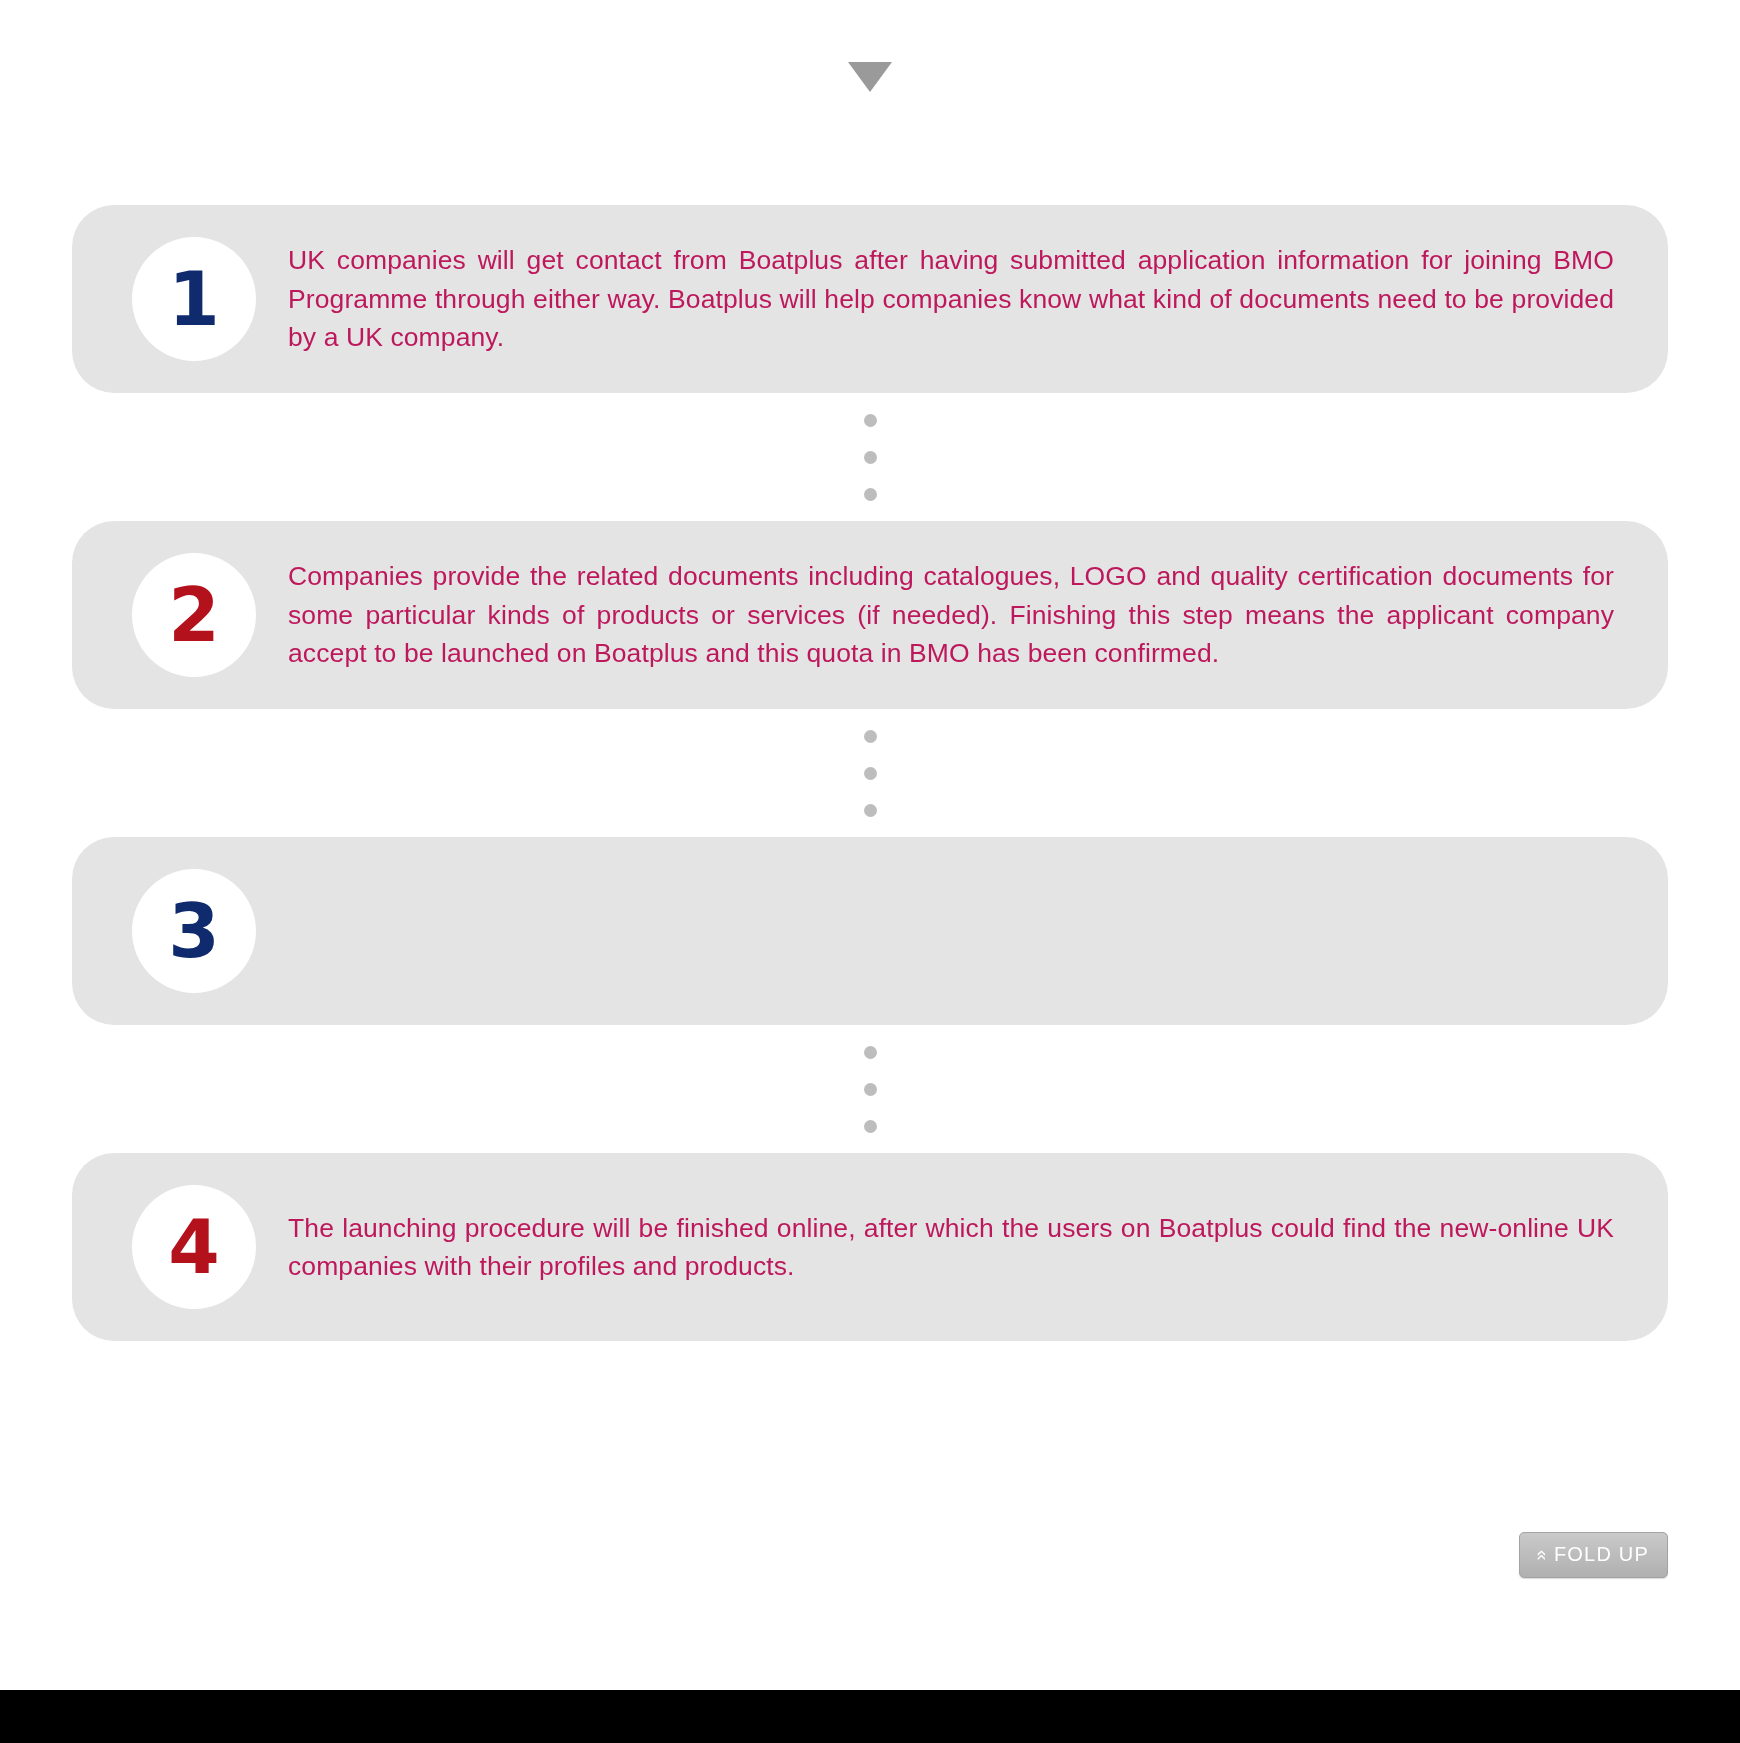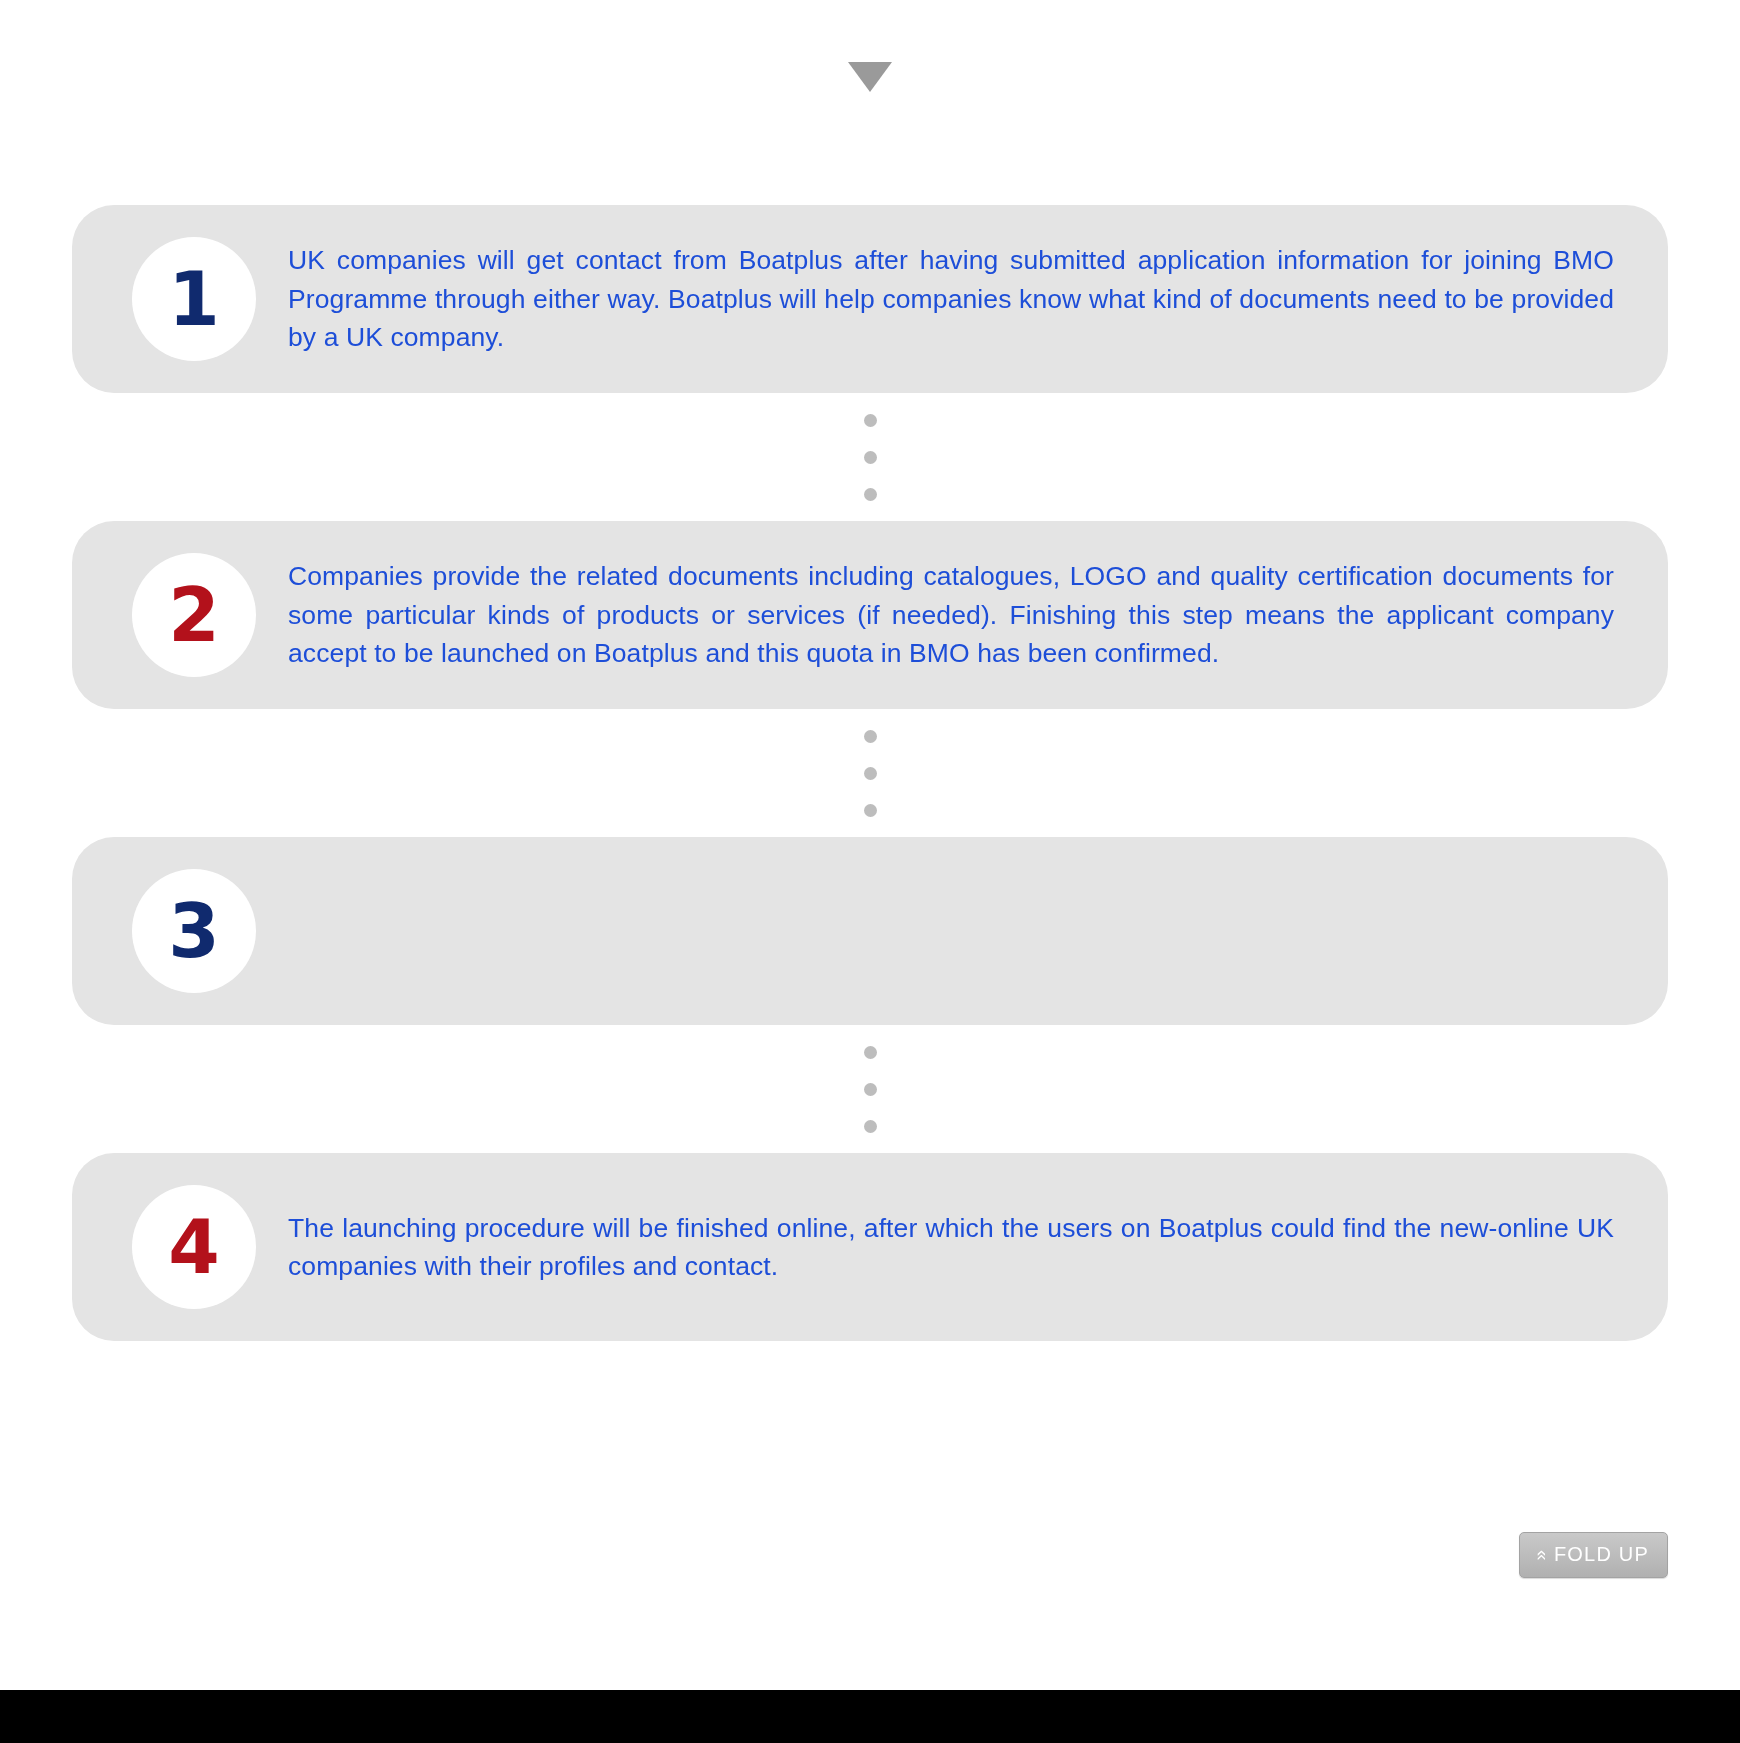--- a/index.html
+++ b/index.html
@@ -87,21 +87,21 @@
     font-weight: bold;
     line-height: 1;
   }
   .badge.navy span { color: #102a6e; }
   .badge.red span { color: #b3111b; }
 
   .step-text {
     flex: 1 1 auto;
     font-size: 26.5px;
     line-height: 1.45;
-    color: #1d4ed8;
+    color: #be185d;
     text-align: justify;
     text-justify: inter-word;
     padding-right: 18px;
     letter-spacing: 0.1px;
   }
 
   .dots {
     height: 128px;
     display: flex;
     flex-direction: column;
@@ -186,21 +186,21 @@
       <div class="dots">
         <i></i>
         <i></i>
         <i></i>
       </div>
 
       <div class="step">
         <div class="badge red">
           <span>4</span>
         </div>
-        <div class="step-text">The launching procedure will be finished online, after which the users on Boatplus could find the new-online UK companies with their profiles and contact.</div>
+        <div class="step-text">The launching procedure will be finished online, after which the users on Boatplus could find the new-online UK companies with their profiles and products.</div>
       </div>
 
     </div>
 
     <div class="fold-up">
       <span class="chev" style="display: inline-block; transform: rotate(-90deg);">»</span>
       <span>FOLD UP</span>
     </div>
 
   </div>

